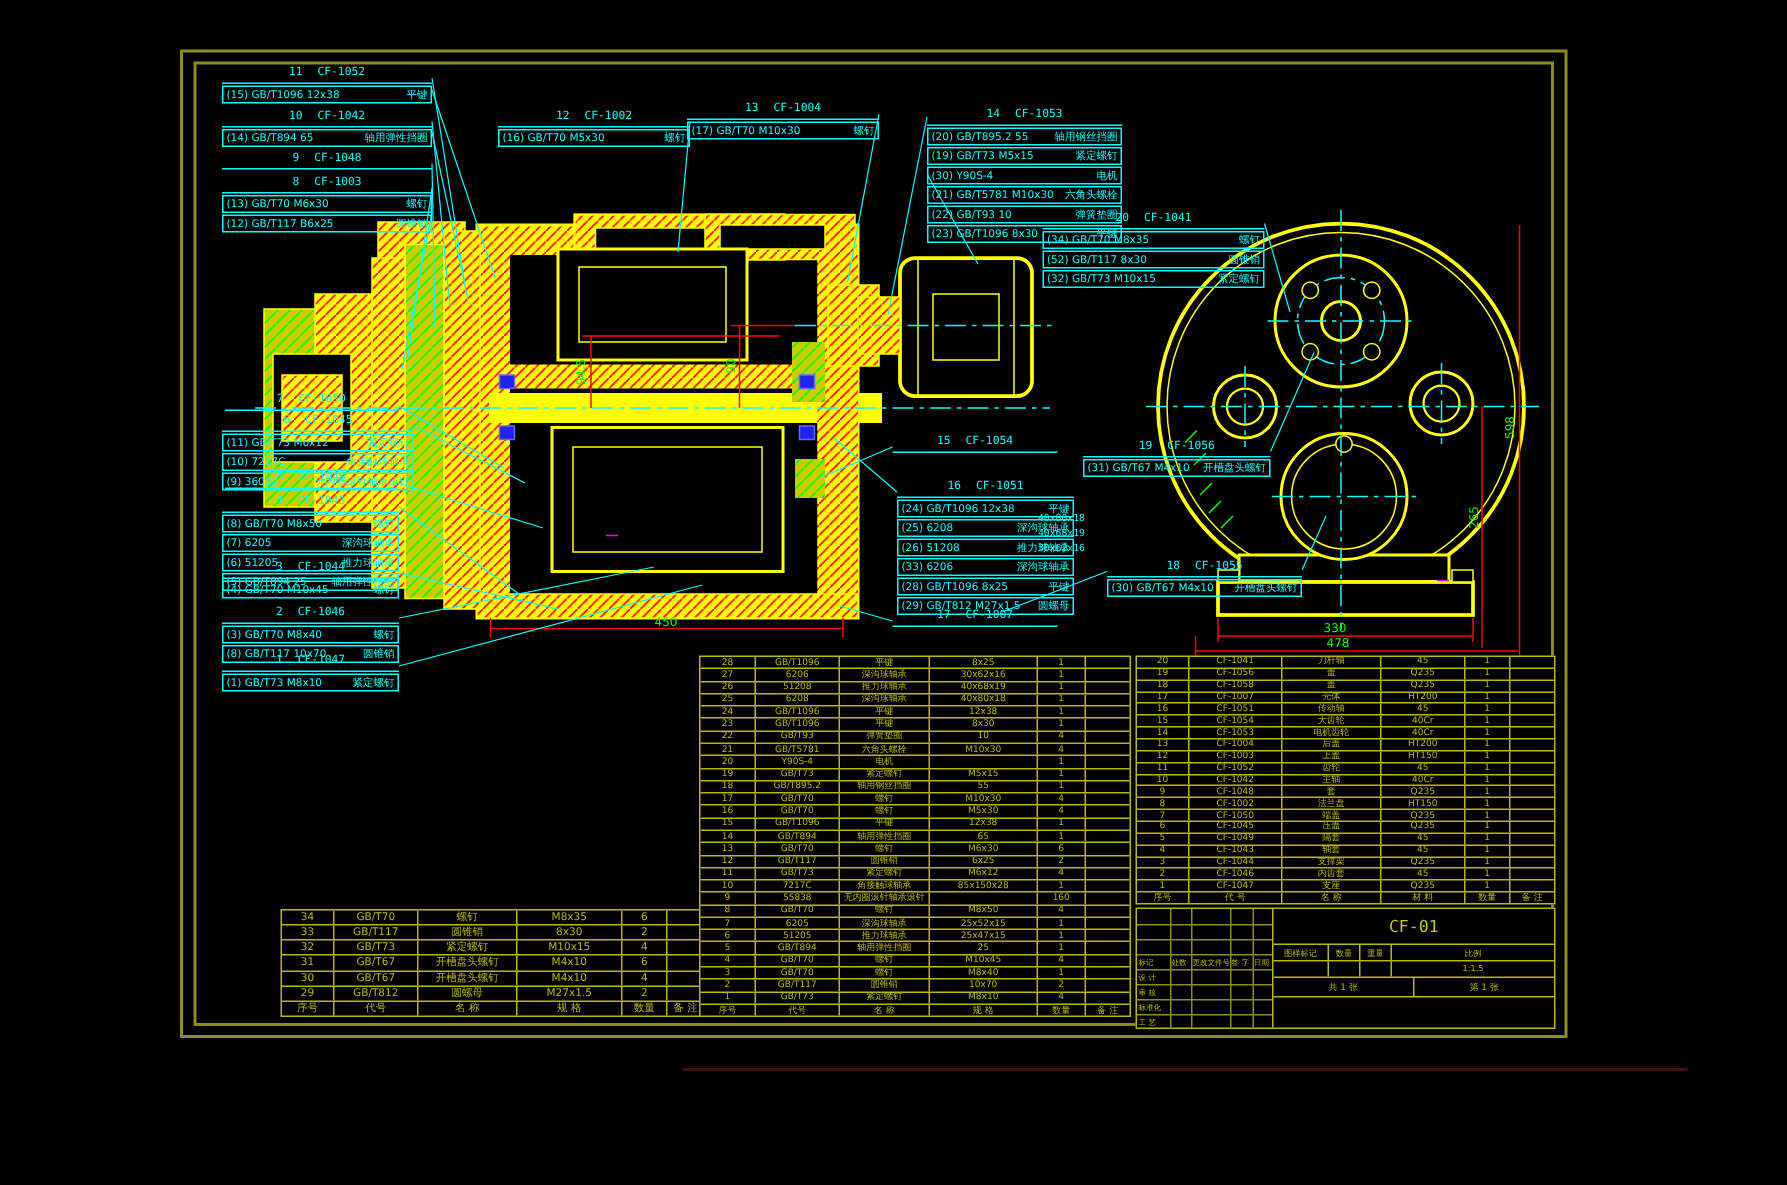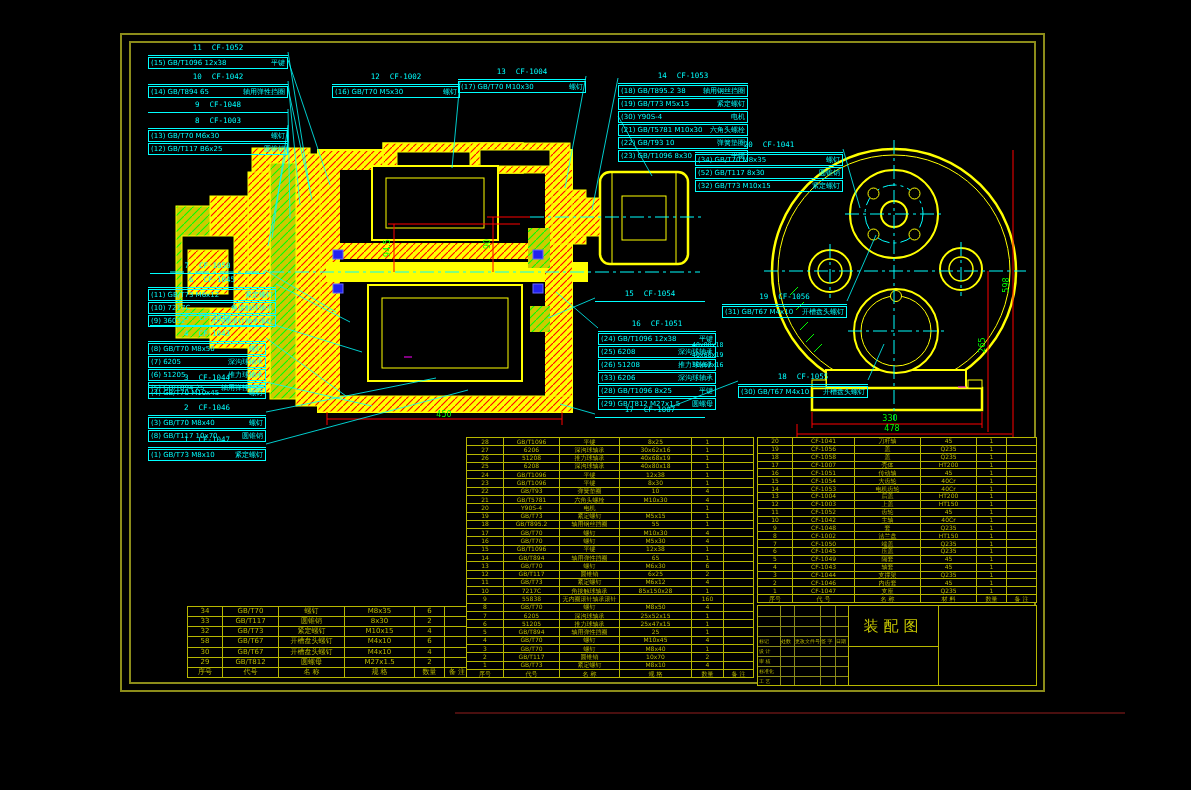--- a/index.html
+++ b/index.html
@@ -294,21 +294,21 @@
           <span>(17) GB/T70 M10x30</span>
           <span>螺钉</span>
         </div>
       </div>
       <div class="callout" style="left: 618px; top: 72px; width: 130px;">
         <div class="ctitle">
           <span>14</span>
           <span>CF-1053</span>
         </div>
         <div class="crow">
-          <span>(18) GB/T895.2 38</span>
+          <span>(20) GB/T895.2 55</span>
           <span>轴用钢丝挡圈</span>
         </div>
         <div class="crow">
           <span>(19) GB/T73 M5x15</span>
           <span>紧定螺钉</span>
         </div>
       </div>
       <div class="callout" style="left: 618px; top: 110px; width: 130px;">
         <div class="crow">
           <span>(30) Y90S-4</span>
@@ -517,21 +517,21 @@
       </div>
       <div class="trow">
         <div class="tcell" style="width: 34px;">32</div>
         <div class="tcell" style="width: 56px;">GB/T73</div>
         <div class="tcell" style="width: 66px;">紧定螺钉</div>
         <div class="tcell" style="width: 70px;">M10x15</div>
         <div class="tcell" style="width: 30px;">4</div>
         <div class="tcell" style="width: 27px;"></div>
       </div>
       <div class="trow">
-        <div class="tcell" style="width: 34px;">58</div>
+        <div class="tcell" style="width: 34px;">31</div>
         <div class="tcell" style="width: 56px;">GB/T67</div>
         <div class="tcell" style="width: 66px;">开槽盘头螺钉</div>
         <div class="tcell" style="width: 70px;">M4x10</div>
         <div class="tcell" style="width: 30px;">6</div>
         <div class="tcell" style="width: 27px;"></div>
       </div>
       <div class="trow">
         <div class="tcell" style="width: 34px;">30</div>
         <div class="tcell" style="width: 56px;">GB/T67</div>
         <div class="tcell" style="width: 66px;">开槽盘头螺钉</div>
@@ -977,20 +977,36 @@
       <span class="lbl" style="left:1px;top:32px">标记</span>
       <span class="lbl" style="left:23px;top:32px">处数</span>
       <span class="lbl" style="left:37px;top:32px">更改文件号</span>
       <span class="lbl" style="left:63px;top:32px">签 字</span>
       <span class="lbl" style="left:78px;top:32px">日期</span>
       <span class="lbl" style="left:1px;top:42px">设 计</span>
       <span class="lbl" style="left:1px;top:52px">审 核</span>
       <span class="lbl" style="left:1px;top:62px">标准化</span>
       <span class="lbl" style="left:1px;top:72px">工 艺</span>
     </div>
-    <div class="tb-mid">
-      <div class="tb-title">装配图</div>
-      <div class="tb-mid-rest"></div>
+    <div class="tb-right">
+      <div class="tb-code">CF-01</div>
+      <div class="tb-fields">
+        <span class="f0">图样标记</span>
+        <span class="f1">数量</span>
+        <span class="f2">重量</span>
+        <span class="f3">比例</span>
+      </div>
+      <div class="tb-values">
+        <span class="f0"></span>
+        <span class="f1"></span>
+        <span class="f2"></span>
+        <span class="f3">1:1.5</span>
+      </div>
+      <div class="tb-sheets">
+        <span>共 1 张</span>
+        <span>第 1 张</span>
+      </div>
+      <div class="tb-rest"></div>
     </div>
   </div>
 
   <div class="artifact"></div>
 </div>
 
 </body></html>

